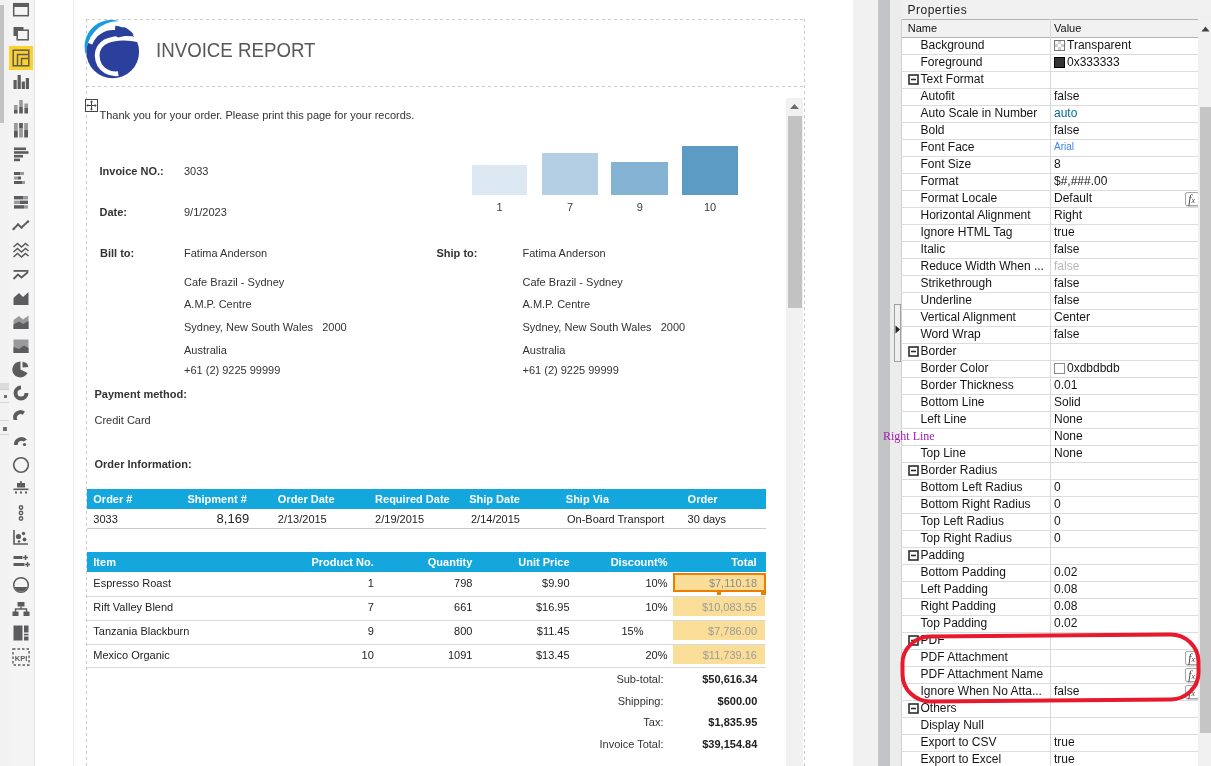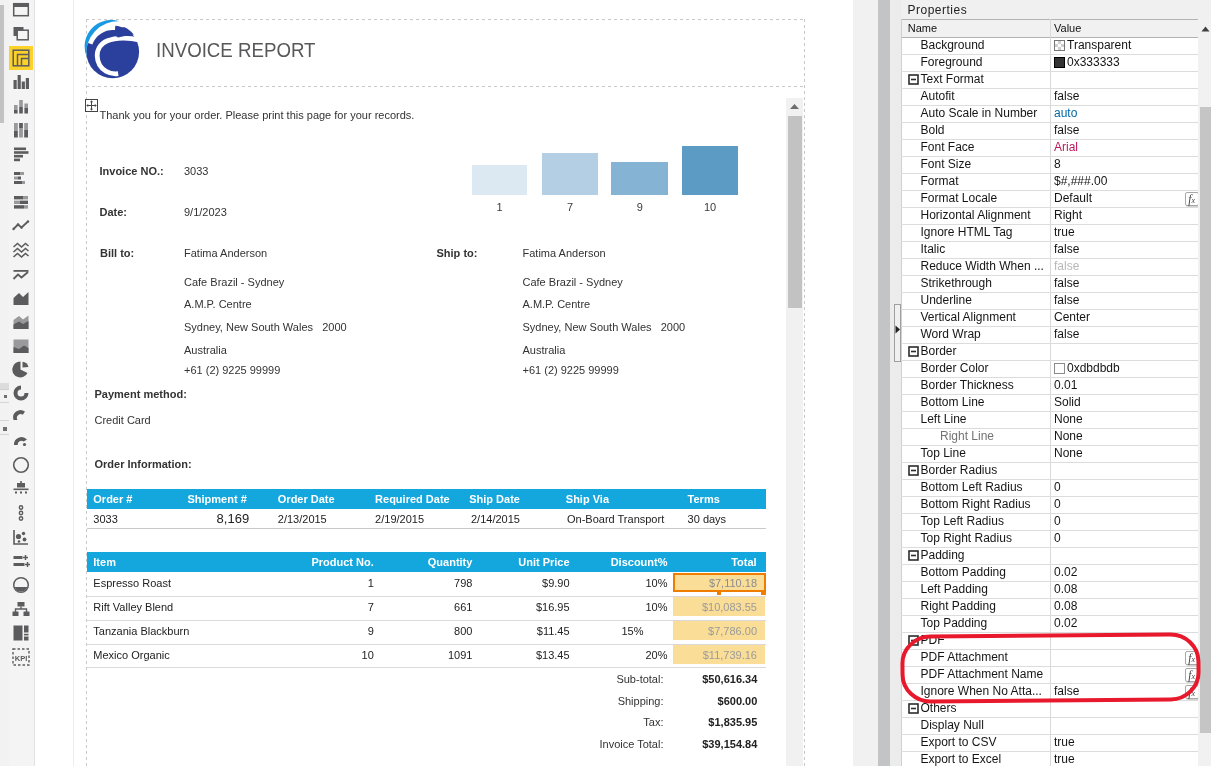--- a/index.html
+++ b/index.html
@@ -213,21 +213,21 @@
 <div class="t" style="left:624.6999999999999px;top:199.5px;width:30px;text-align:center;font-size:11px;color:#3a3a3a;line-height:14px;">9</div>
 <div style="position:absolute;left:681.9px;top:145.6px;width:56.4px;height:49.400000000000006px;background:#5b9bc4;"></div>
 <div class="t" style="left:695.1px;top:199.5px;width:30px;text-align:center;font-size:11px;color:#3a3a3a;line-height:14px;">10</div>
 <div style="position:absolute;left:86.5px;top:488.8px;width:679px;height:20.5px;background:#14a7dd;"></div>
 <div class="t" style="left:93.3px;top:492.0px;font-size:11px;font-weight:bold;color:#fff;line-height:14px;">Order #</div>
 <div class="t" style="left:187.5px;top:492.0px;font-size:11px;font-weight:bold;color:#fff;line-height:14px;">Shipment #</div>
 <div class="t" style="left:277.8px;top:492.0px;font-size:11px;font-weight:bold;color:#fff;line-height:14px;">Order Date</div>
 <div class="t" style="left:375.1px;top:492.0px;font-size:11px;font-weight:bold;color:#fff;line-height:14px;">Required Date</div>
 <div class="t" style="left:469.2px;top:492.0px;font-size:11px;font-weight:bold;color:#fff;line-height:14px;">Ship Date</div>
 <div class="t" style="left:565.8px;top:492.0px;font-size:11px;font-weight:bold;color:#fff;line-height:14px;">Ship Via</div>
-<div class="t" style="left:687.6px;top:492.0px;font-size:11px;font-weight:bold;color:#fff;line-height:14px;">Terms</div>
+<div class="t" style="left:687.6px;top:492.0px;font-size:11px;font-weight:bold;color:#fff;line-height:14px;">Order</div>
 <div class="t" style="left:93.3px;top:512.0px;font-size:11px;color:#222;line-height:14px;">3033</div>
 <div class="t" style="left:188.6px;top:512.0px;font-size:13px;color:#222;line-height:14px;margin-left:28px;">8,169</div>
 <div class="t" style="left:277.8px;top:512.0px;font-size:11px;color:#222;line-height:14px;">2/13/2015</div>
 <div class="t" style="left:375.1px;top:512.0px;font-size:11px;color:#222;line-height:14px;">2/19/2015</div>
 <div class="t" style="left:471px;top:512.0px;font-size:11px;color:#222;line-height:14px;">2/14/2015</div>
 <div class="t" style="left:567px;top:512.0px;font-size:11px;color:#222;line-height:14px;">On-Board Transport</div>
 <div class="t" style="left:687.6px;top:512.0px;font-size:11px;color:#222;line-height:14px;">30 days</div>
 <div style="position:absolute;left:86.5px;top:527.5px;width:679px;height:1px;background:#c9c9c9;"></div>
 <div style="position:absolute;left:86.5px;top:552px;width:679px;height:19.6px;background:#14a7dd;"></div>
 <div class="t" style="left:93.3px;top:555.0px;font-size:11px;font-weight:bold;color:#fff;line-height:14px;">Item</div>
@@ -318,21 +318,21 @@
 <div class="t" style="left:920.5px;top:88.0px;font-size:12px;color:#151515;line-height:16px;">Autofit</div>
 <div class="t" style="left:1054px;top:88.0px;font-size:12px;color:#151515;line-height:16px;">false</div>
 <div style="position:absolute;left:900.5px;top:121.5px;width:297px;height:1px;background:#dcdcdc;"></div>
 <div class="t" style="left:920.5px;top:105.0px;font-size:12px;color:#151515;line-height:16px;">Auto Scale in Number</div>
 <div class="t" style="left:1054px;top:105.0px;font-size:12px;color:#0369a1;line-height:16px;">auto</div>
 <div style="position:absolute;left:900.5px;top:138.5px;width:297px;height:1px;background:#dcdcdc;"></div>
 <div class="t" style="left:920.5px;top:122.0px;font-size:12px;color:#151515;line-height:16px;">Bold</div>
 <div class="t" style="left:1054px;top:122.0px;font-size:12px;color:#151515;line-height:16px;">false</div>
 <div style="position:absolute;left:900.5px;top:155.5px;width:297px;height:1px;background:#dcdcdc;"></div>
 <div class="t" style="left:920.5px;top:139.0px;font-size:12px;color:#151515;line-height:16px;">Font Face</div>
-<div class="t" style="left:1054px;top:139.0px;font-size:12px;color:#be185d;line-height:16px;">Arial</div>
+<div class="t" style="left:1054px;top:139.0px;font-size:10px;color:#3b82f6;line-height:16px;">Arial</div>
 <div style="position:absolute;left:900.5px;top:172.5px;width:297px;height:1px;background:#dcdcdc;"></div>
 <div class="t" style="left:920.5px;top:156.0px;font-size:12px;color:#151515;line-height:16px;">Font Size</div>
 <div class="t" style="left:1054px;top:156.0px;font-size:12px;color:#151515;line-height:16px;">8</div>
 <div style="position:absolute;left:900.5px;top:189.5px;width:297px;height:1px;background:#dcdcdc;"></div>
 <div class="t" style="left:920.5px;top:173.0px;font-size:12px;color:#151515;line-height:16px;">Format</div>
 <div class="t" style="left:1054px;top:173.0px;font-size:12px;color:#151515;line-height:16px;">$#,###.00</div>
 <div style="position:absolute;left:900.5px;top:206.5px;width:297px;height:1px;background:#dcdcdc;"></div>
 <div class="t" style="left:920.5px;top:190.0px;font-size:12px;color:#151515;line-height:16px;">Format Locale</div>
 <div class="t" style="left:1054px;top:190.0px;font-size:12px;color:#151515;line-height:16px;">Default</div>
 <div style="position:absolute;left:1185px;top:191.5px;width:13.5px;height:14px;border:1px solid #a8a8a8;border-radius:2px;box-sizing:border-box;background:#fff;box-shadow:1px 1px 0 #d0d0d0;font-family:'Liberation Serif',serif;font-style:italic;font-size:11.5px;color:#444;text-align:center;line-height:12px;">f<span style="font-size:8px;">x</span></div>
@@ -373,21 +373,21 @@
 <div style="position:absolute;left:900.5px;top:393.5px;width:297px;height:1px;background:#dcdcdc;"></div>
 <div class="t" style="left:920.5px;top:377.0px;font-size:12px;color:#151515;line-height:16px;">Border Thickness</div>
 <div class="t" style="left:1054px;top:377.0px;font-size:12px;color:#151515;line-height:16px;">0.01</div>
 <div style="position:absolute;left:900.5px;top:410.5px;width:297px;height:1px;background:#dcdcdc;"></div>
 <div class="t" style="left:920.5px;top:394.0px;font-size:12px;color:#151515;line-height:16px;">Bottom Line</div>
 <div class="t" style="left:1054px;top:394.0px;font-size:12px;color:#151515;line-height:16px;">Solid</div>
 <div style="position:absolute;left:900.5px;top:427.5px;width:297px;height:1px;background:#dcdcdc;"></div>
 <div class="t" style="left:920.5px;top:411.0px;font-size:12px;color:#151515;line-height:16px;">Left Line</div>
 <div class="t" style="left:1054px;top:411.0px;font-size:12px;color:#151515;line-height:16px;">None</div>
 <div style="position:absolute;left:900.5px;top:444.5px;width:297px;height:1px;background:#dcdcdc;"></div>
-<div class="t" style="left:940px;top:428.0px;font-size:12px;color:#737373;line-height:16px;">Right Line</div>
+<div class="t" style="left:883px;top:428.0px;font-size:12px;color:#a21caf;line-height:16px;font-family:Liberation Serif, serif;">Right Line</div>
 <div class="t" style="left:1054px;top:428.0px;font-size:12px;color:#151515;line-height:16px;">None</div>
 <div style="position:absolute;left:900.5px;top:461.5px;width:297px;height:1px;background:#dcdcdc;"></div>
 <div class="t" style="left:920.5px;top:445.0px;font-size:12px;color:#151515;line-height:16px;">Top Line</div>
 <div class="t" style="left:1054px;top:445.0px;font-size:12px;color:#151515;line-height:16px;">None</div>
 <div style="position:absolute;left:900.5px;top:478.5px;width:297px;height:1px;background:#dcdcdc;"></div>
 <svg style="position:absolute;left:907.5px;top:464.5px;" width="11" height="11" viewBox="0 0 11 11">
     <rect x="1" y="1" width="9" height="9" fill="#fff" stroke="#2c2c2c" stroke-width="1.6"></rect>
     <rect x="3" y="4.7" width="5" height="1.6" fill="#2c2c2c"></rect>
   </svg>
 <div class="t" style="left:920.5px;top:462.0px;font-size:12px;color:#151515;line-height:16px;">Border Radius</div>

